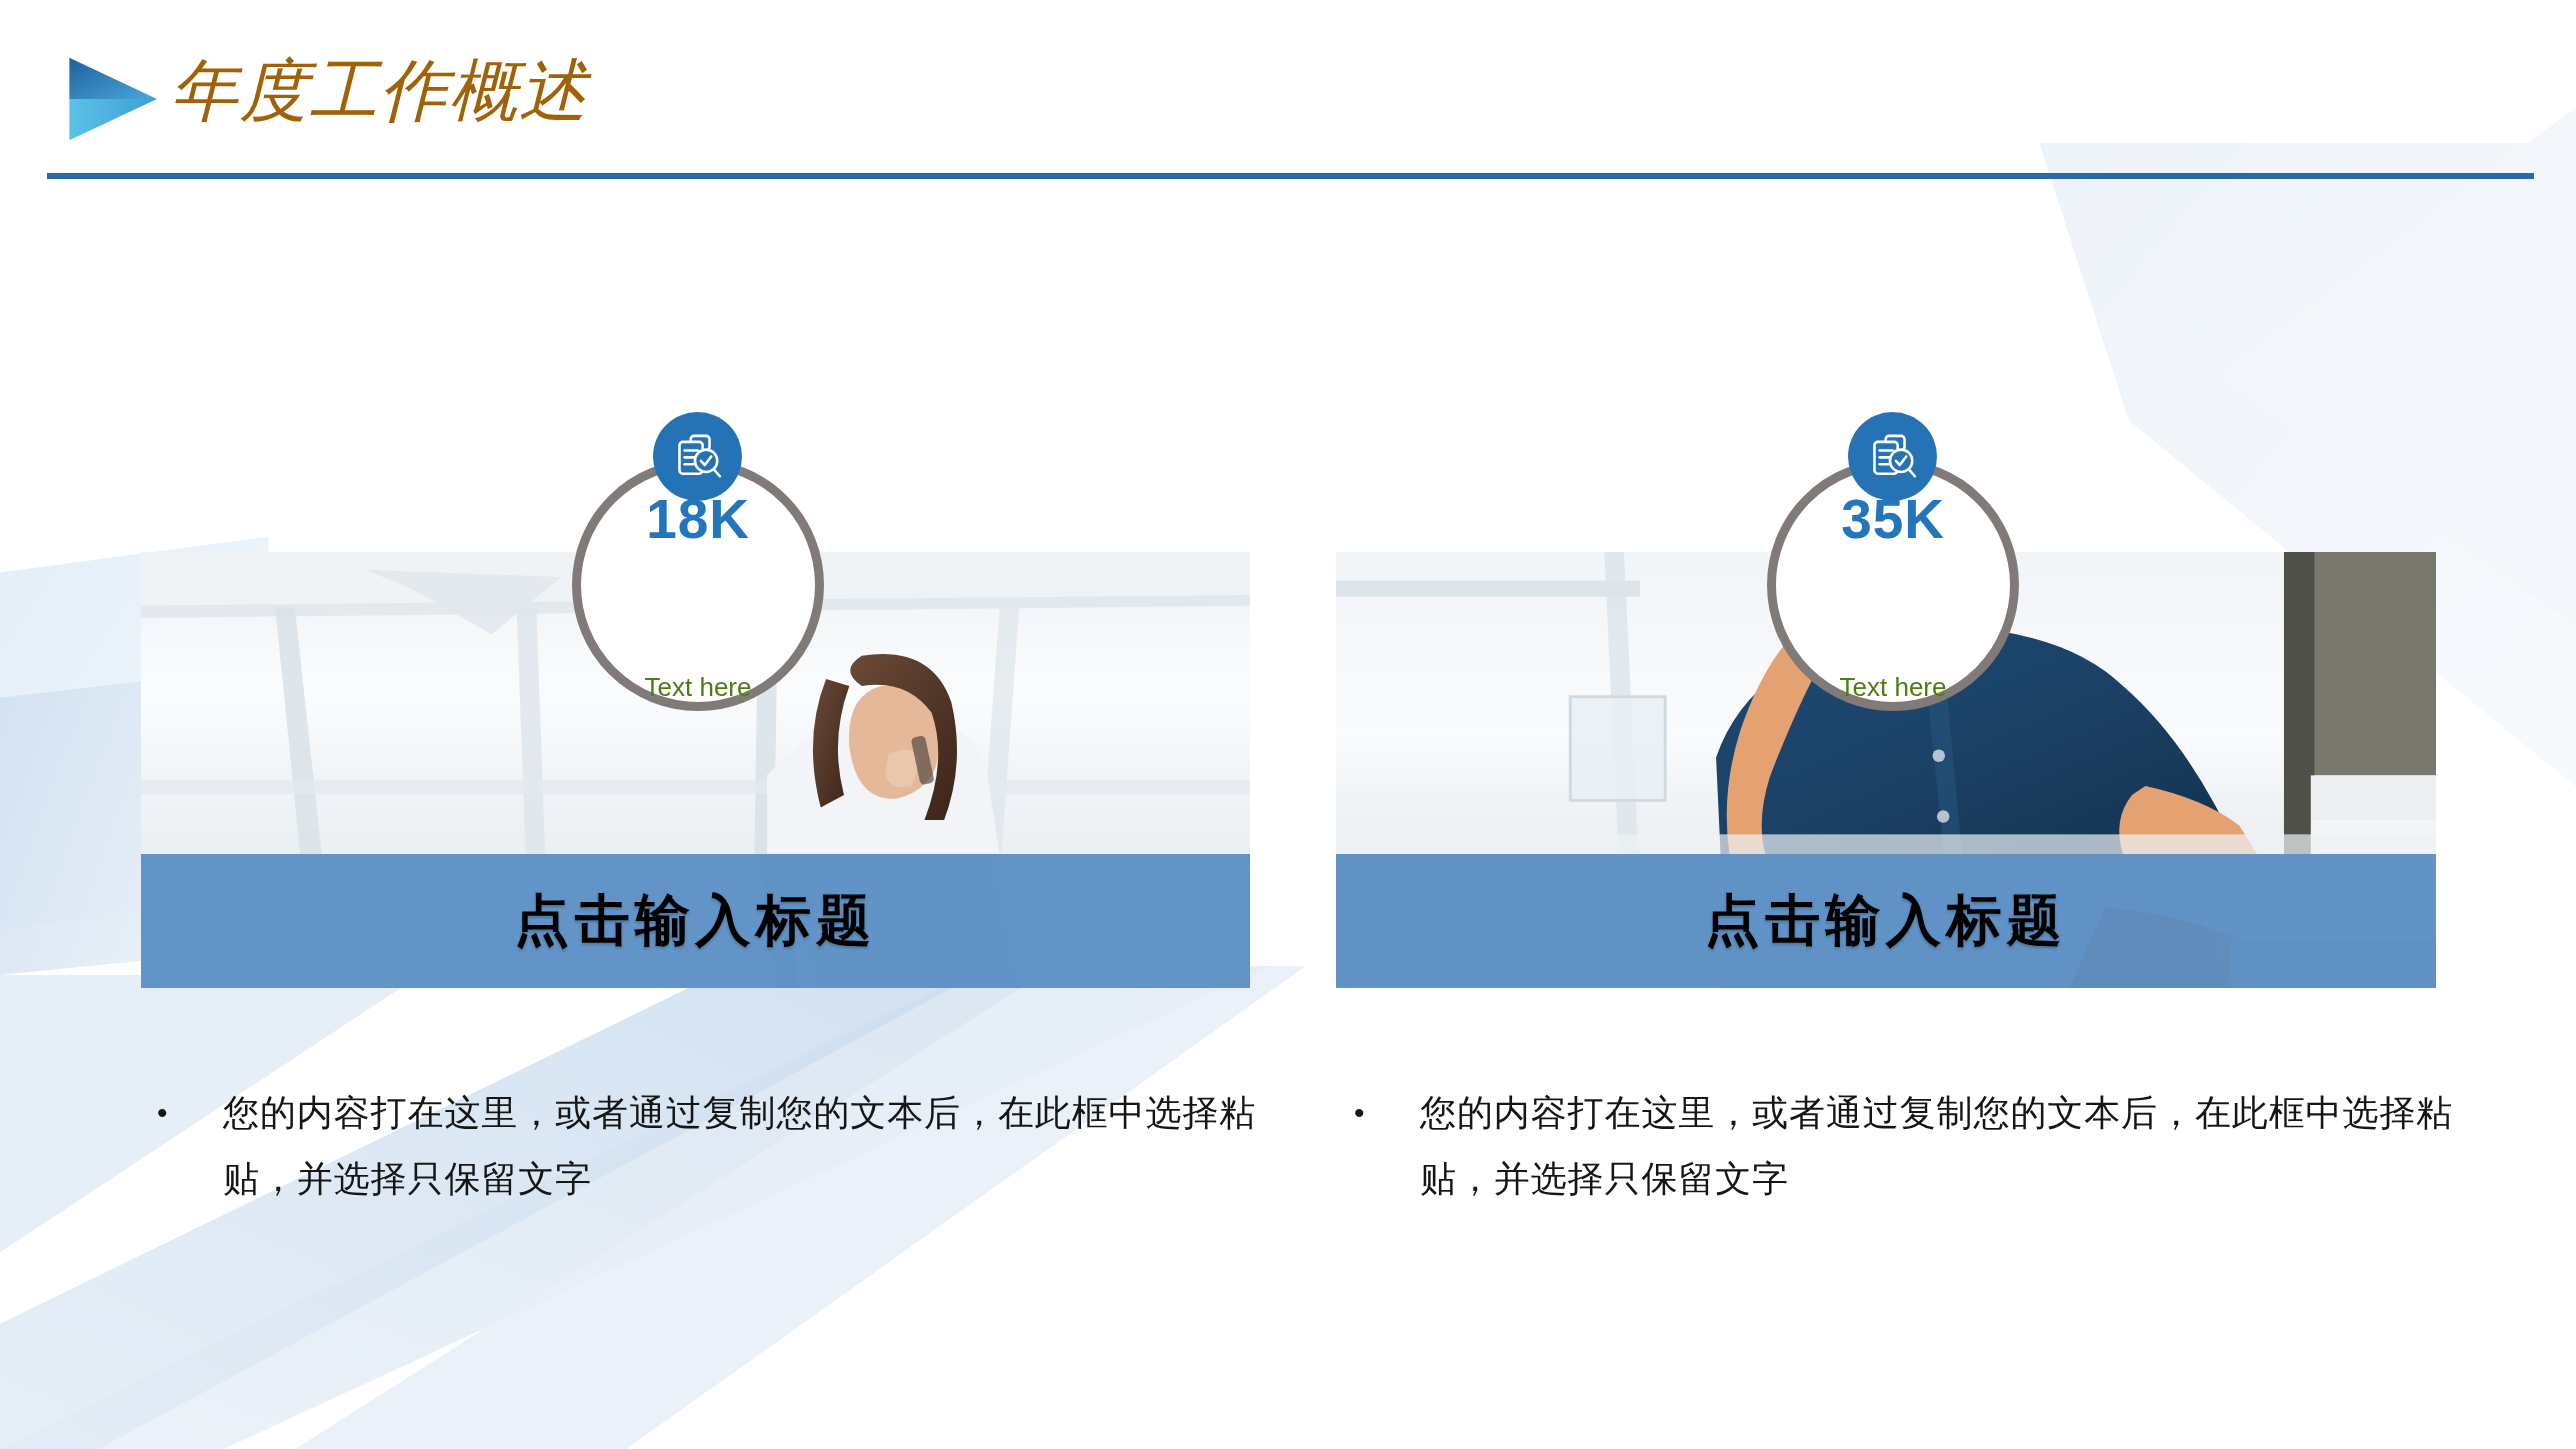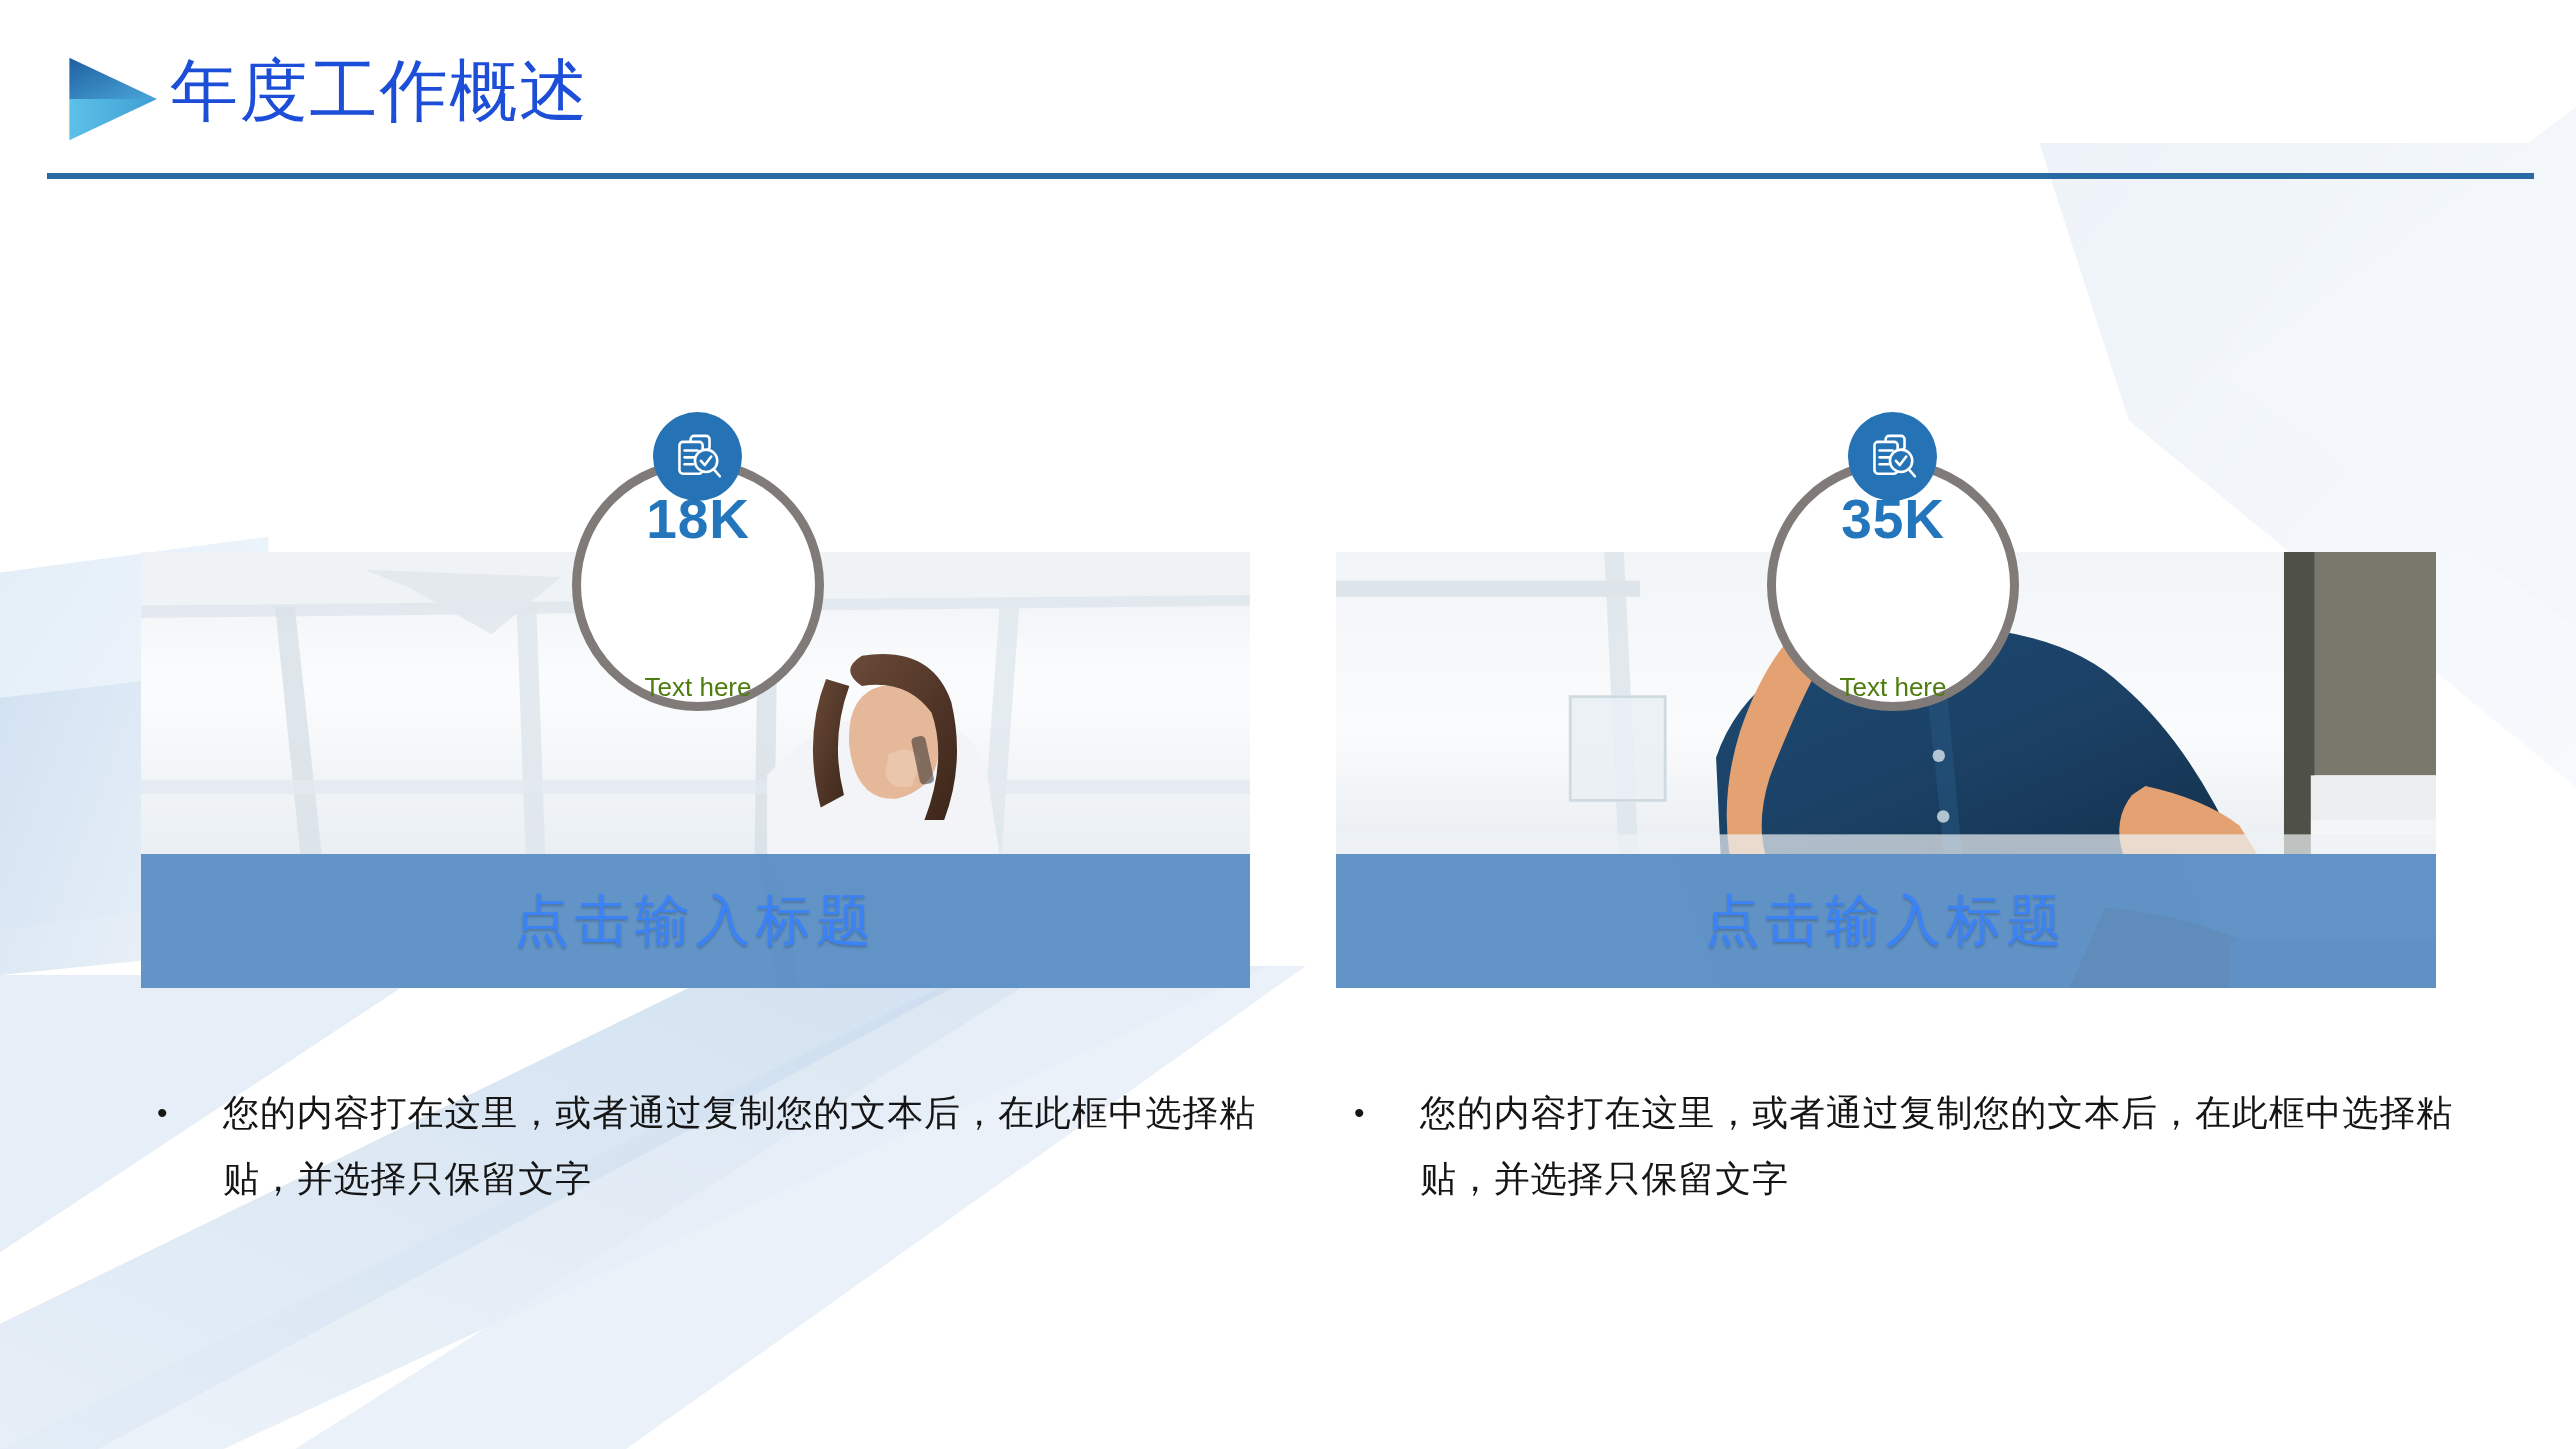--- a/index.html
+++ b/index.html
@@ -39,24 +39,25 @@
     top: 56px;
     width: 93px;
     height: 86px;
   }
   .page-title {
     position: absolute;
     left: 170px;
     top: 41px;
     font-size: 68px;
     line-height: 98px;
-    color: #1d4ed8;
+    color: #a16207;
     font-weight: 400;
     letter-spacing: 1.8px;
     white-space: nowrap;
+    font-style: italic;
   }
   .header-rule {
     position: absolute;
     left: 47px;
     top: 173px;
     width: 2487px;
     height: 6.3px;
     background: #2a6aa4;
   }
 
@@ -97,23 +98,23 @@
     inset: 0;
     background: #4f86c0;
     opacity: 0.88;
   }
   .card-bar-label {
     position: absolute;
     inset: 0;
     display: flex;
     align-items: center;
     justify-content: center;
-    color: #3b82f6;
+    color: #000000;
     font-size: 55px;
-    font-weight: normal;
+    font-weight: bold;
     letter-spacing: 5.4px;
     text-shadow: 0 1.8px 2.7px rgba(0,0,0,0.22);
     border-radius: 21px;
   }
 
   
   .badge {
     position: absolute;
     width: 252px;
     height: 252px;

